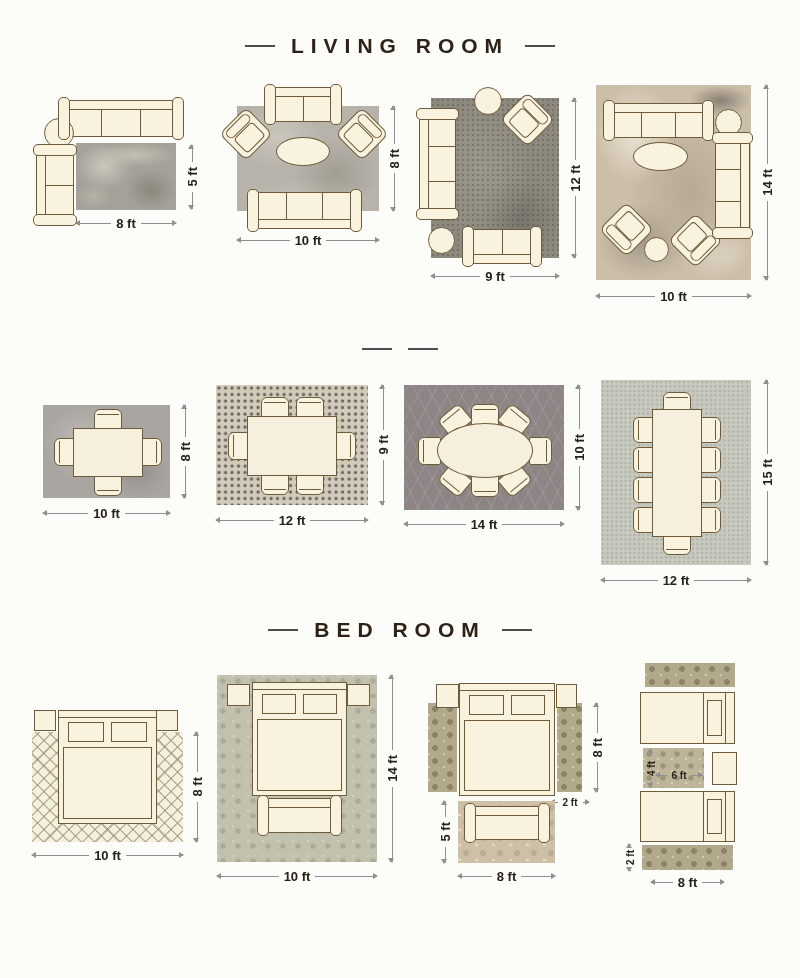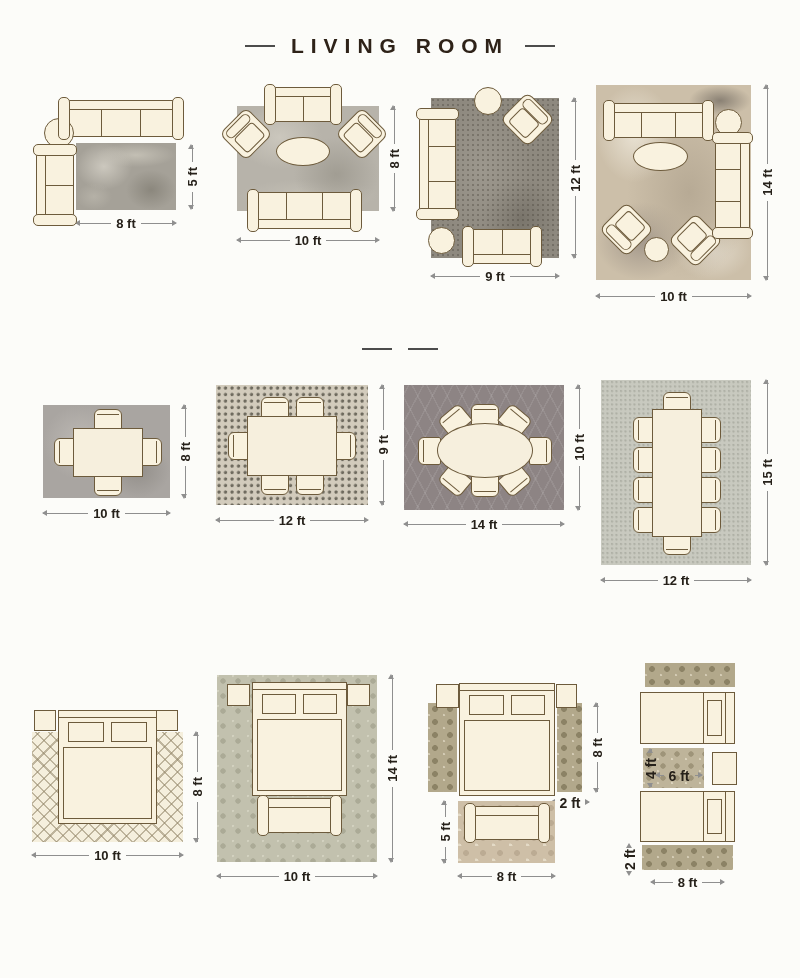--- a/index.html
+++ b/index.html
@@ -127,21 +127,21 @@
   .dim-h .ln{flex:1;height:0;border-top:1.3px solid var(--dim);position:relative;}
   .dim-h .ln::after{content:"";position:absolute;top:-4.2px;width:0;height:0;border-top:3.5px solid transparent;border-bottom:3.5px solid transparent;}
   .dim-h .ln.l::after{left:-1px;border-right:5px solid var(--dim);}
   .dim-h .ln.r::after{right:-1px;border-left:5px solid var(--dim);}
   .dim-v{display:flex;flex-direction:column;align-items:center;gap:5px;width:16px;}
   .dim-v .ln{flex:1;width:0;border-left:1.3px solid var(--dim);position:relative;}
   .dim-v .ln::after{content:"";position:absolute;left:-4.2px;width:0;height:0;border-left:3.5px solid transparent;border-right:3.5px solid transparent;}
   .dim-v .ln.t::after{top:-1px;border-bottom:5px solid var(--dim);}
   .dim-v .ln.b::after{bottom:-1px;border-top:5px solid var(--dim);}
   .dim-v .txt{writing-mode:vertical-rl;transform:rotate(180deg);}
-  .dim.sm{font-size:14px;}
+  .dim.sm{font-size:10px;}
 </style>
 </head>
 <body>
 
 <div class="canvas">
 
   <div class="room-title" style="top:34px">
     <span class="dash"></span>
     <h2>LIVING ROOM</h2>
     <span class="dash"></span>
@@ -394,20 +394,25 @@
         <span class="txt">12 ft</span>
         <i class="ln r"></i>
     </div>
     <div class="dim dim-v" style="left:759px;top:380px;height:185px">
       <i class="ln t"></i>
         <span class="txt">15 ft</span>
         <i class="ln b"></i>
     </div>
   </div>
 
+  <div class="room-title" style="top:618px">
+    <span class="dash"></span>
+    <h2>BED ROOM</h2>
+    <span class="dash"></span>
+  </div>
 
   <div>
     <div class="rug rx-b1" style="left:32px;top:732px;width:151px;height:110px"></div>
     <div class="nstand" style="left:34px;top:710px;width:20px;height:19px"></div>
     <div class="nstand" style="left:156px;top:710px;width:20px;height:19px"></div>
     <div class="bed" style="left:58px;top:710px;width:97px;height:112px">
       <span class="hb"></span>
       <span class="prow">
           <i class="pillow"></i>
           <i class="pillow"></i>

